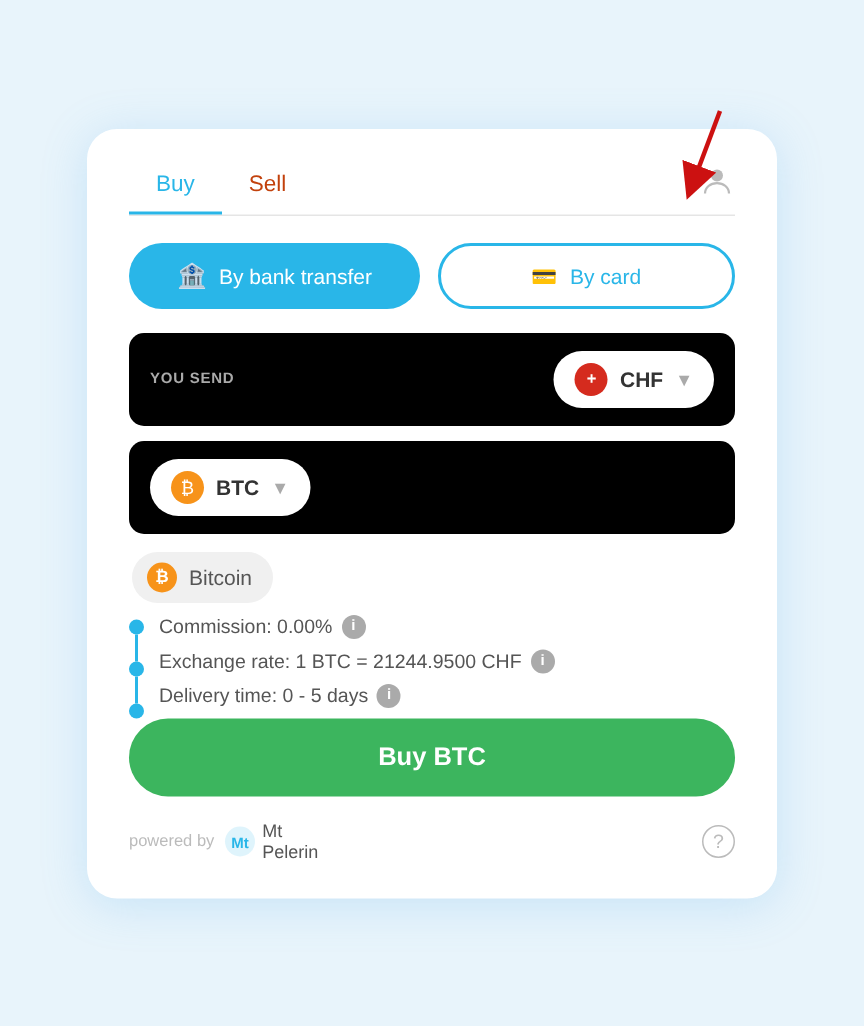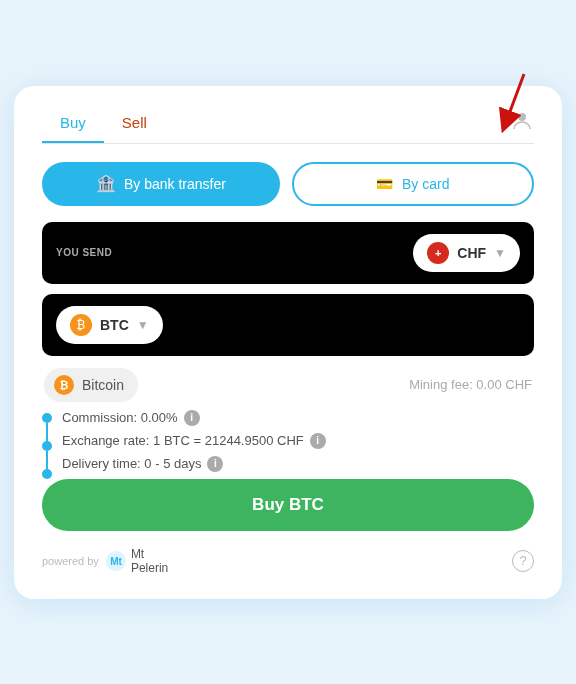--- a/index.html
+++ b/index.html
@@ -7,21 +7,21 @@
       background: #e8f4fb;
       display: flex;
       align-items: center;
       justify-content: center;
       min-height: 100vh;
       font-family: -apple-system, BlinkMacSystemFont, 'Segoe UI', sans-serif;
     }
     .card {
       background: #fff;
       border-radius: 20px;
-      width: 548px;
+      width: 460px;
       padding: 20px 28px 24px;
       box-shadow: 0 4px 30px rgba(100,180,240,0.25);
       position: relative;
     }
     
     .header {
       display: flex;
       align-items: center;
       justify-content: space-between;
       margin-bottom: 0;
@@ -362,21 +362,20 @@
       <span class="chevron-down">▼</span>
     </div>
   </div>
 
   
   <div class="bitcoin-row">
     <div class="bitcoin-tag">
       <div class="btc-icon-sm">₿</div>
       <span class="bitcoin-label">Bitcoin</span>
     </div>
-    <span class="mining-fee">Mining fee: 0.00 CHF</span>
   </div>
 
   
   <div class="info-rows-wrapper">
     <div class="vertical-line-col">
       <div class="dot"></div>
       <div class="vline"></div>
       <div class="dot"></div>
       <div class="vline"></div>
       <div class="dot"></div>

